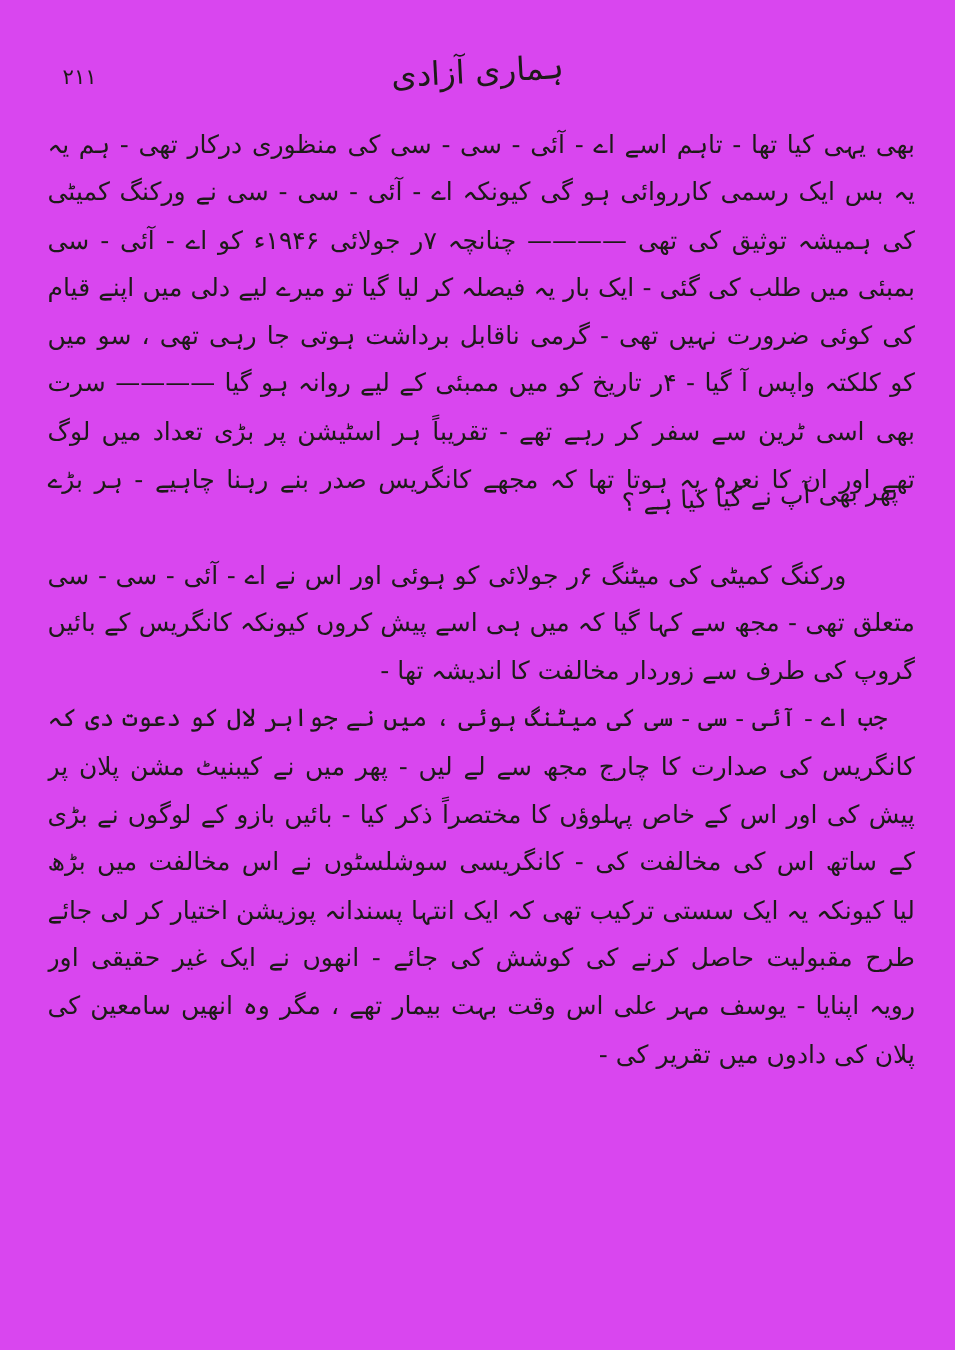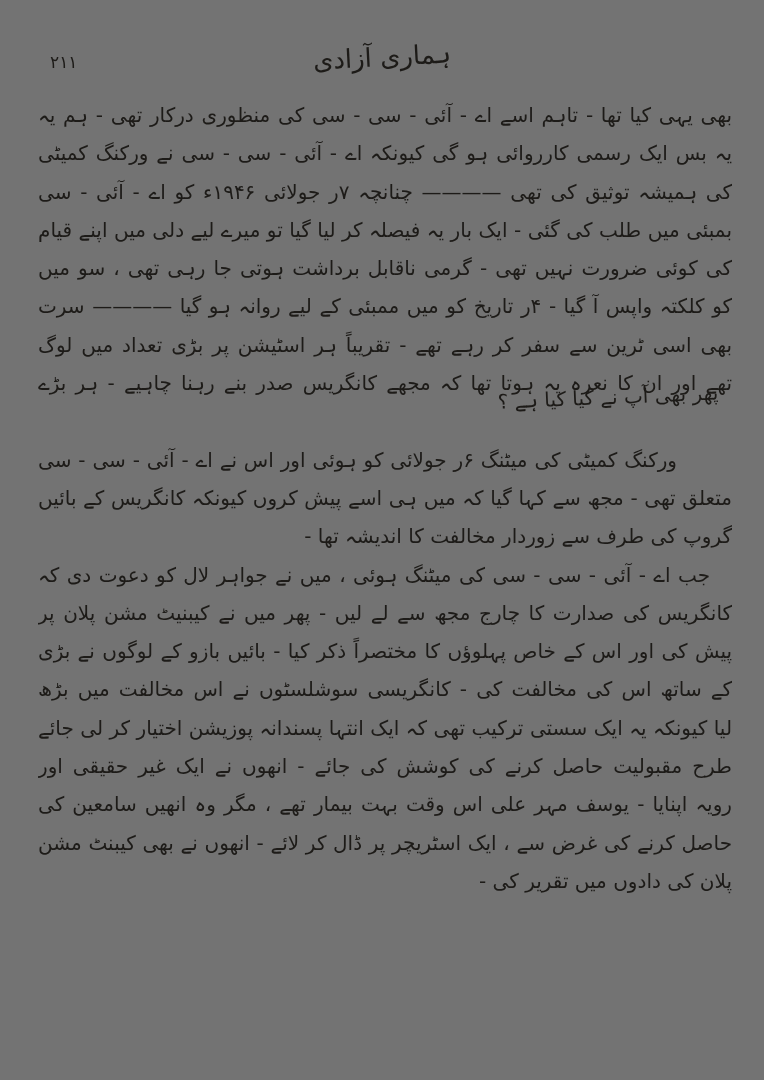--- a/index.html
+++ b/index.html
@@ -4,21 +4,21 @@
 <style>
   html,body{margin:0;padding:0;}
   body{
     width:764px;height:1080px;
     background:#e9e9e7;
     font-family:"DejaVu Sans",sans-serif;
   }
   .page{
     position:relative;
     width:764px;height:1080px;
-    background:#737373;
+    background:#d946ef;
     color:#1d1b18;
     overflow:hidden;
   }
   .page-number{
     position:absolute;
     top:52px;left:50px;
     font-size:17px;
     letter-spacing:1px;
     direction:rtl;
   }
@@ -42,21 +42,21 @@
     text-align:right;
     white-space:normal;
   }
   
   .j{
     text-align:justify;
     text-align-last:justify;
   }
   
   .p-first{padding-right:55px;}
-  .p-first-sm{padding-right:22px;}
+  .p-first-sm{padding-right:22px;font-family:Liberation Serif, serif;}
   
   .pull-left{
     text-align:left;
     text-align-last:left;
     padding-left:460px;
     transform:rotate(-2.4deg);
     transform-origin:0 50%;
   }
 </style>
 </head>
@@ -89,18 +89,17 @@
     </div>
 
     <div>
       <div class="line j p-first-sm">جب اے - آئی - سی - سی کی میٹنگ ہوئی ، میں نے جواہر لال کو دعوت دی کہ</div>
       <div class="line j">کانگریس کی صدارت کا چارج مجھ سے لے لیں - پھر میں نے کیبنیٹ مشن پلان پر قرارداد</div>
       <div class="line j">پیش کی اور اس کے خاص پہلوؤں کا مختصراً ذکر کیا - بائیں بازو کے لوگوں نے بڑی شد و مد</div>
       <div class="line j">کے ساتھ اس کی مخالفت کی - کانگریسی سوشلسٹوں نے اس مخالفت میں بڑھ چڑھ کر حصہ</div>
       <div class="line j">لیا کیونکہ یہ ایک سستی ترکیب تھی کہ ایک انتہا پسندانہ پوزیشن اختیار کر لی جائے اور اس</div>
       <div class="line j">طرح مقبولیت حاصل کرنے کی کوشش کی جائے - انھوں نے ایک غیر حقیقی اور اداکارانہ</div>
       <div class="line j">رویہ اپنایا - یوسف مہر علی اس وقت بہت بیمار تھے ، مگر وہ انھیں سامعین کی ہمدردی</div>
-      <div class="line j">حاصل کرنے کی غرض سے ، ایک اسٹریچر پر ڈال کر لائے - انھوں نے بھی کیبنٹ مشن</div>
       <div class="line">پلان کی دادوں میں تقریر کی -</div>
     </div>
 
   </div>
 </div>
 
 </body></html>

